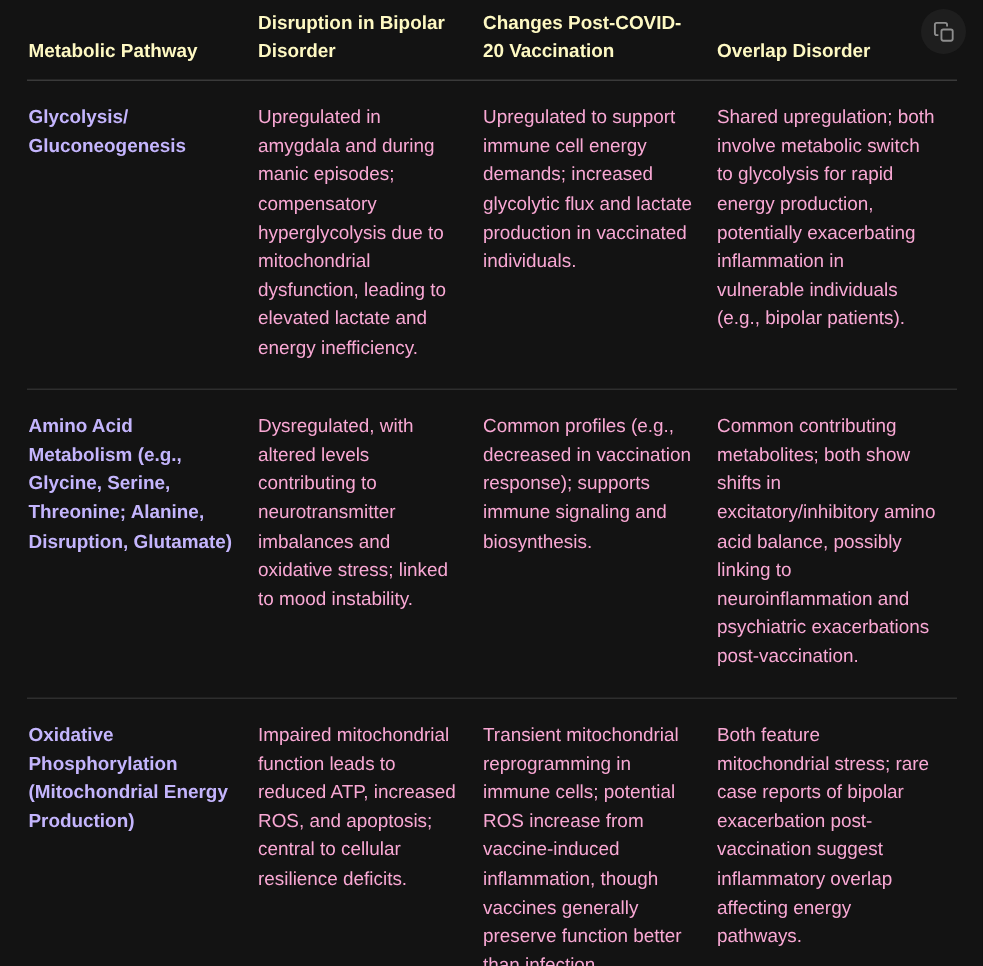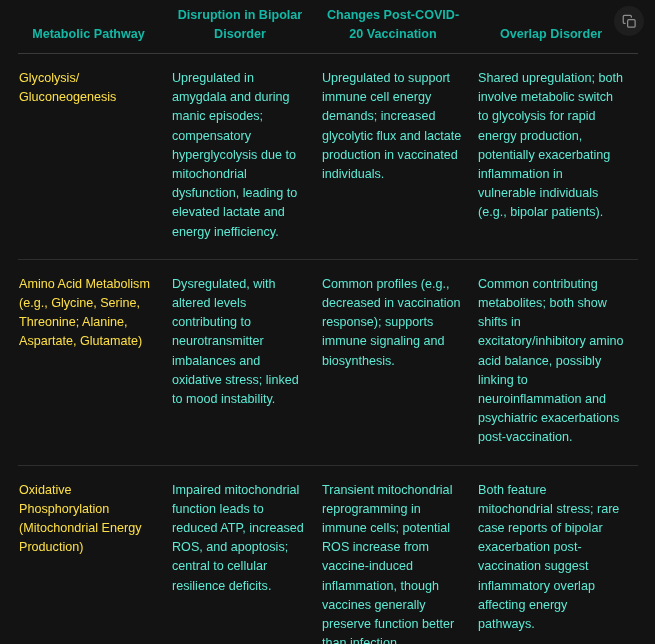--- a/index.html
+++ b/index.html
@@ -54,42 +54,42 @@
     line-height: 19px;
   }
 
   table.cmp col.c1 { width: 154px; }
   table.cmp col.c2 { width: 150px; }
   table.cmp col.c3 { width: 156px; }
   table.cmp col.c4 { width: 160px; }
 
   table.cmp thead th {
     vertical-align: bottom;
-    text-align: center;
+    text-align: left;
     font-weight: bold;
     font-size: 12.6px;
     line-height: 19px;
-    color: #14b8a6;
+    color: #fef9c3;
     padding: 6px 14px 9px 0;
     border-bottom: 1px solid #3a3a3a;
   }
   table.cmp thead th.first { padding-left: 1px; margin-left: 30px; }
 
   table.cmp tbody td {
     vertical-align: top;
     text-align: left;
     padding: 15px 14px 17px 0;
     border-bottom: 1px solid #2e2e2e;
-    color: #5eead4;
+    color: #f9a8d4;
     font-size: 12.6px;
     line-height: 19.2px;
   }
   table.cmp tbody td.pathway {
-    font-weight: normal;
-    color: #fde047;
+    font-weight: bold;
+    color: #c4b5fd;
     padding-left: 1px;
   }
   table.cmp tbody tr:last-child td { border-bottom: none; }
 </style>
 </head>
 <body>
 
 <div class="artifact">
 
   <button class="copy-btn" title="Copy">
@@ -117,21 +117,21 @@
       </tr>
     </thead>
     <tbody>
       <tr>
         <td class="pathway">Glycolysis/ Gluconeogenesis</td>
         <td>Upregulated in amygdala and during manic episodes; compensatory hyperglycolysis due to mitochondrial dysfunction, leading to elevated lactate and energy inefficiency.</td>
         <td>Upregulated to support immune cell energy demands; increased glycolytic flux and lactate production in vaccinated individuals.</td>
         <td>Shared upregulation; both involve metabolic switch to glycolysis for rapid energy production, potentially exacerbating inflammation in vulnerable individuals (e.g., bipolar patients).</td>
       </tr>
       <tr>
-        <td class="pathway">Amino Acid Metabolism (e.g., Glycine, Serine, Threonine; Alanine, Aspartate, Glutamate)</td>
+        <td class="pathway">Amino Acid Metabolism (e.g., Glycine, Serine, Threonine; Alanine, Disruption, Glutamate)</td>
         <td>Dysregulated, with altered levels contributing to neurotransmitter imbalances and oxidative stress; linked to mood instability.</td>
         <td>Common profiles (e.g., decreased in vaccination response); supports immune signaling and biosynthesis.</td>
         <td>Common contributing metabolites; both show shifts in excitatory/inhibitory amino acid balance, possibly linking to neuroinflammation and psychiatric exacerbations post-vaccination.</td>
       </tr>
       <tr>
         <td class="pathway">Oxidative Phosphorylation (Mitochondrial Energy Production)</td>
         <td>Impaired mitochondrial function leads to reduced ATP, increased ROS, and apoptosis; central to cellular resilience deficits.</td>
         <td>Transient mitochondrial reprogramming in immune cells; potential ROS increase from vaccine-induced inflammation, though vaccines generally preserve function better than infection.</td>
         <td>Both feature mitochondrial stress; rare case reports of bipolar exacerbation post-vaccination suggest inflammatory overlap affecting energy pathways.</td>
       </tr>

